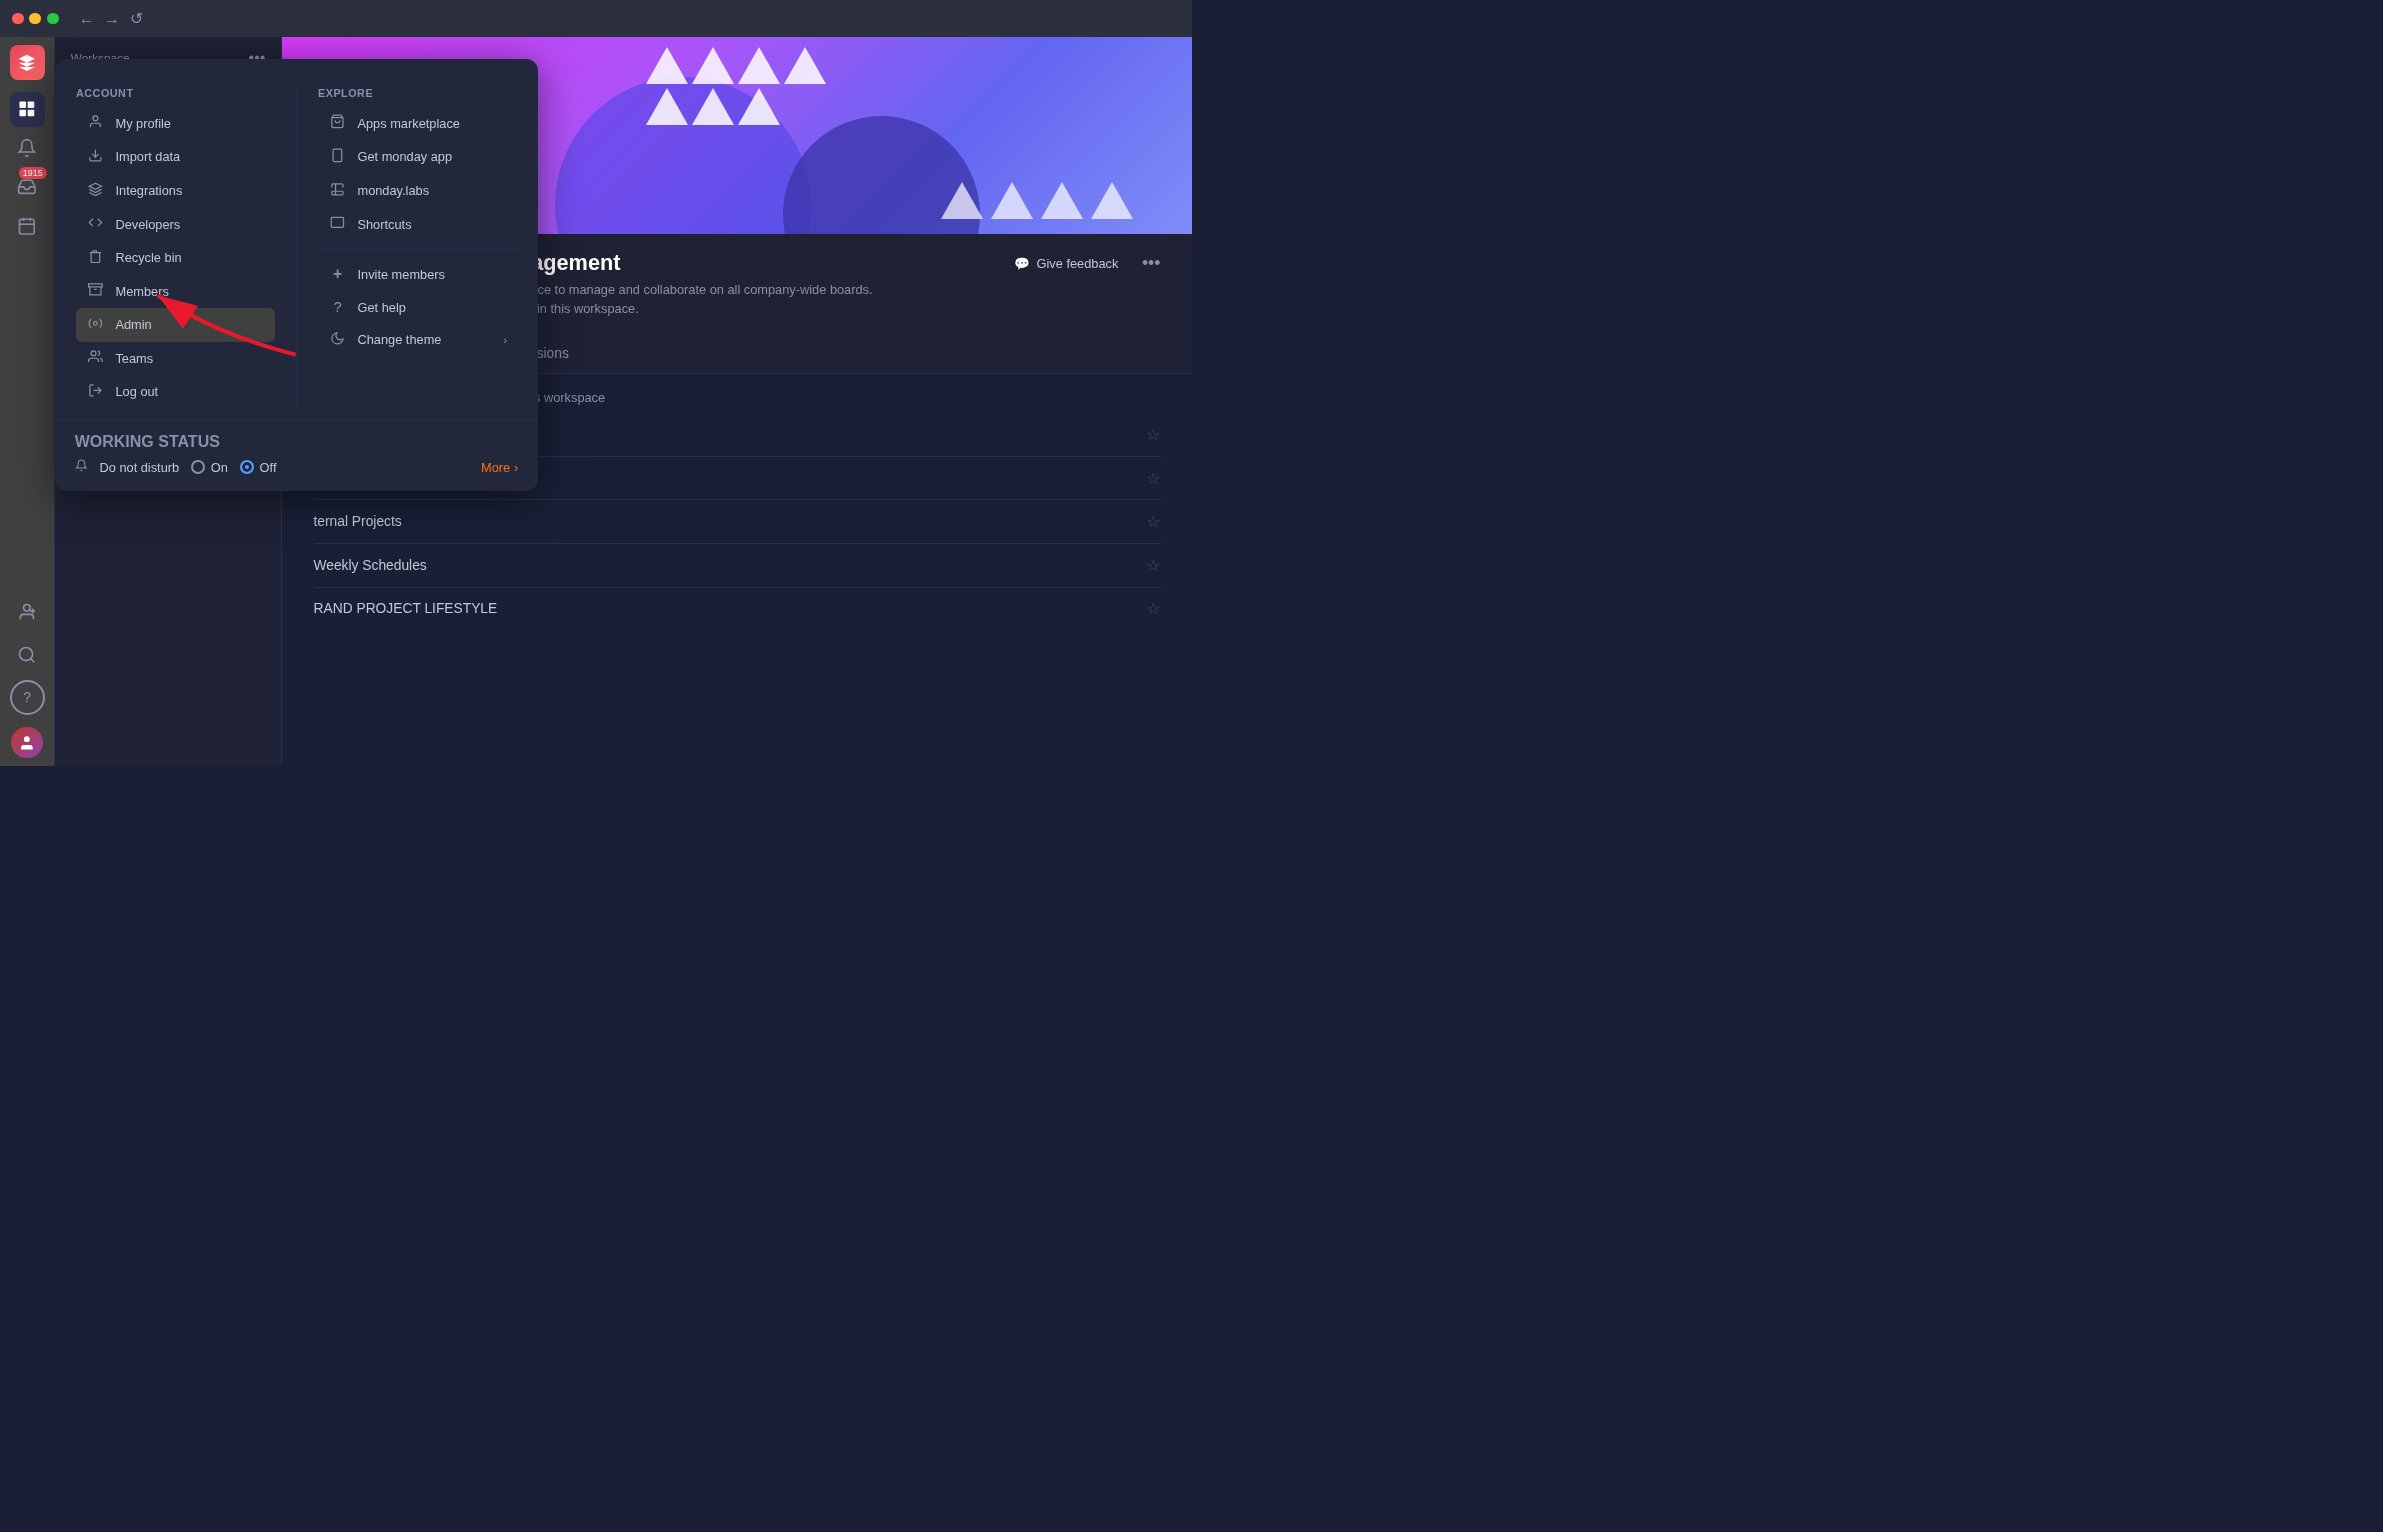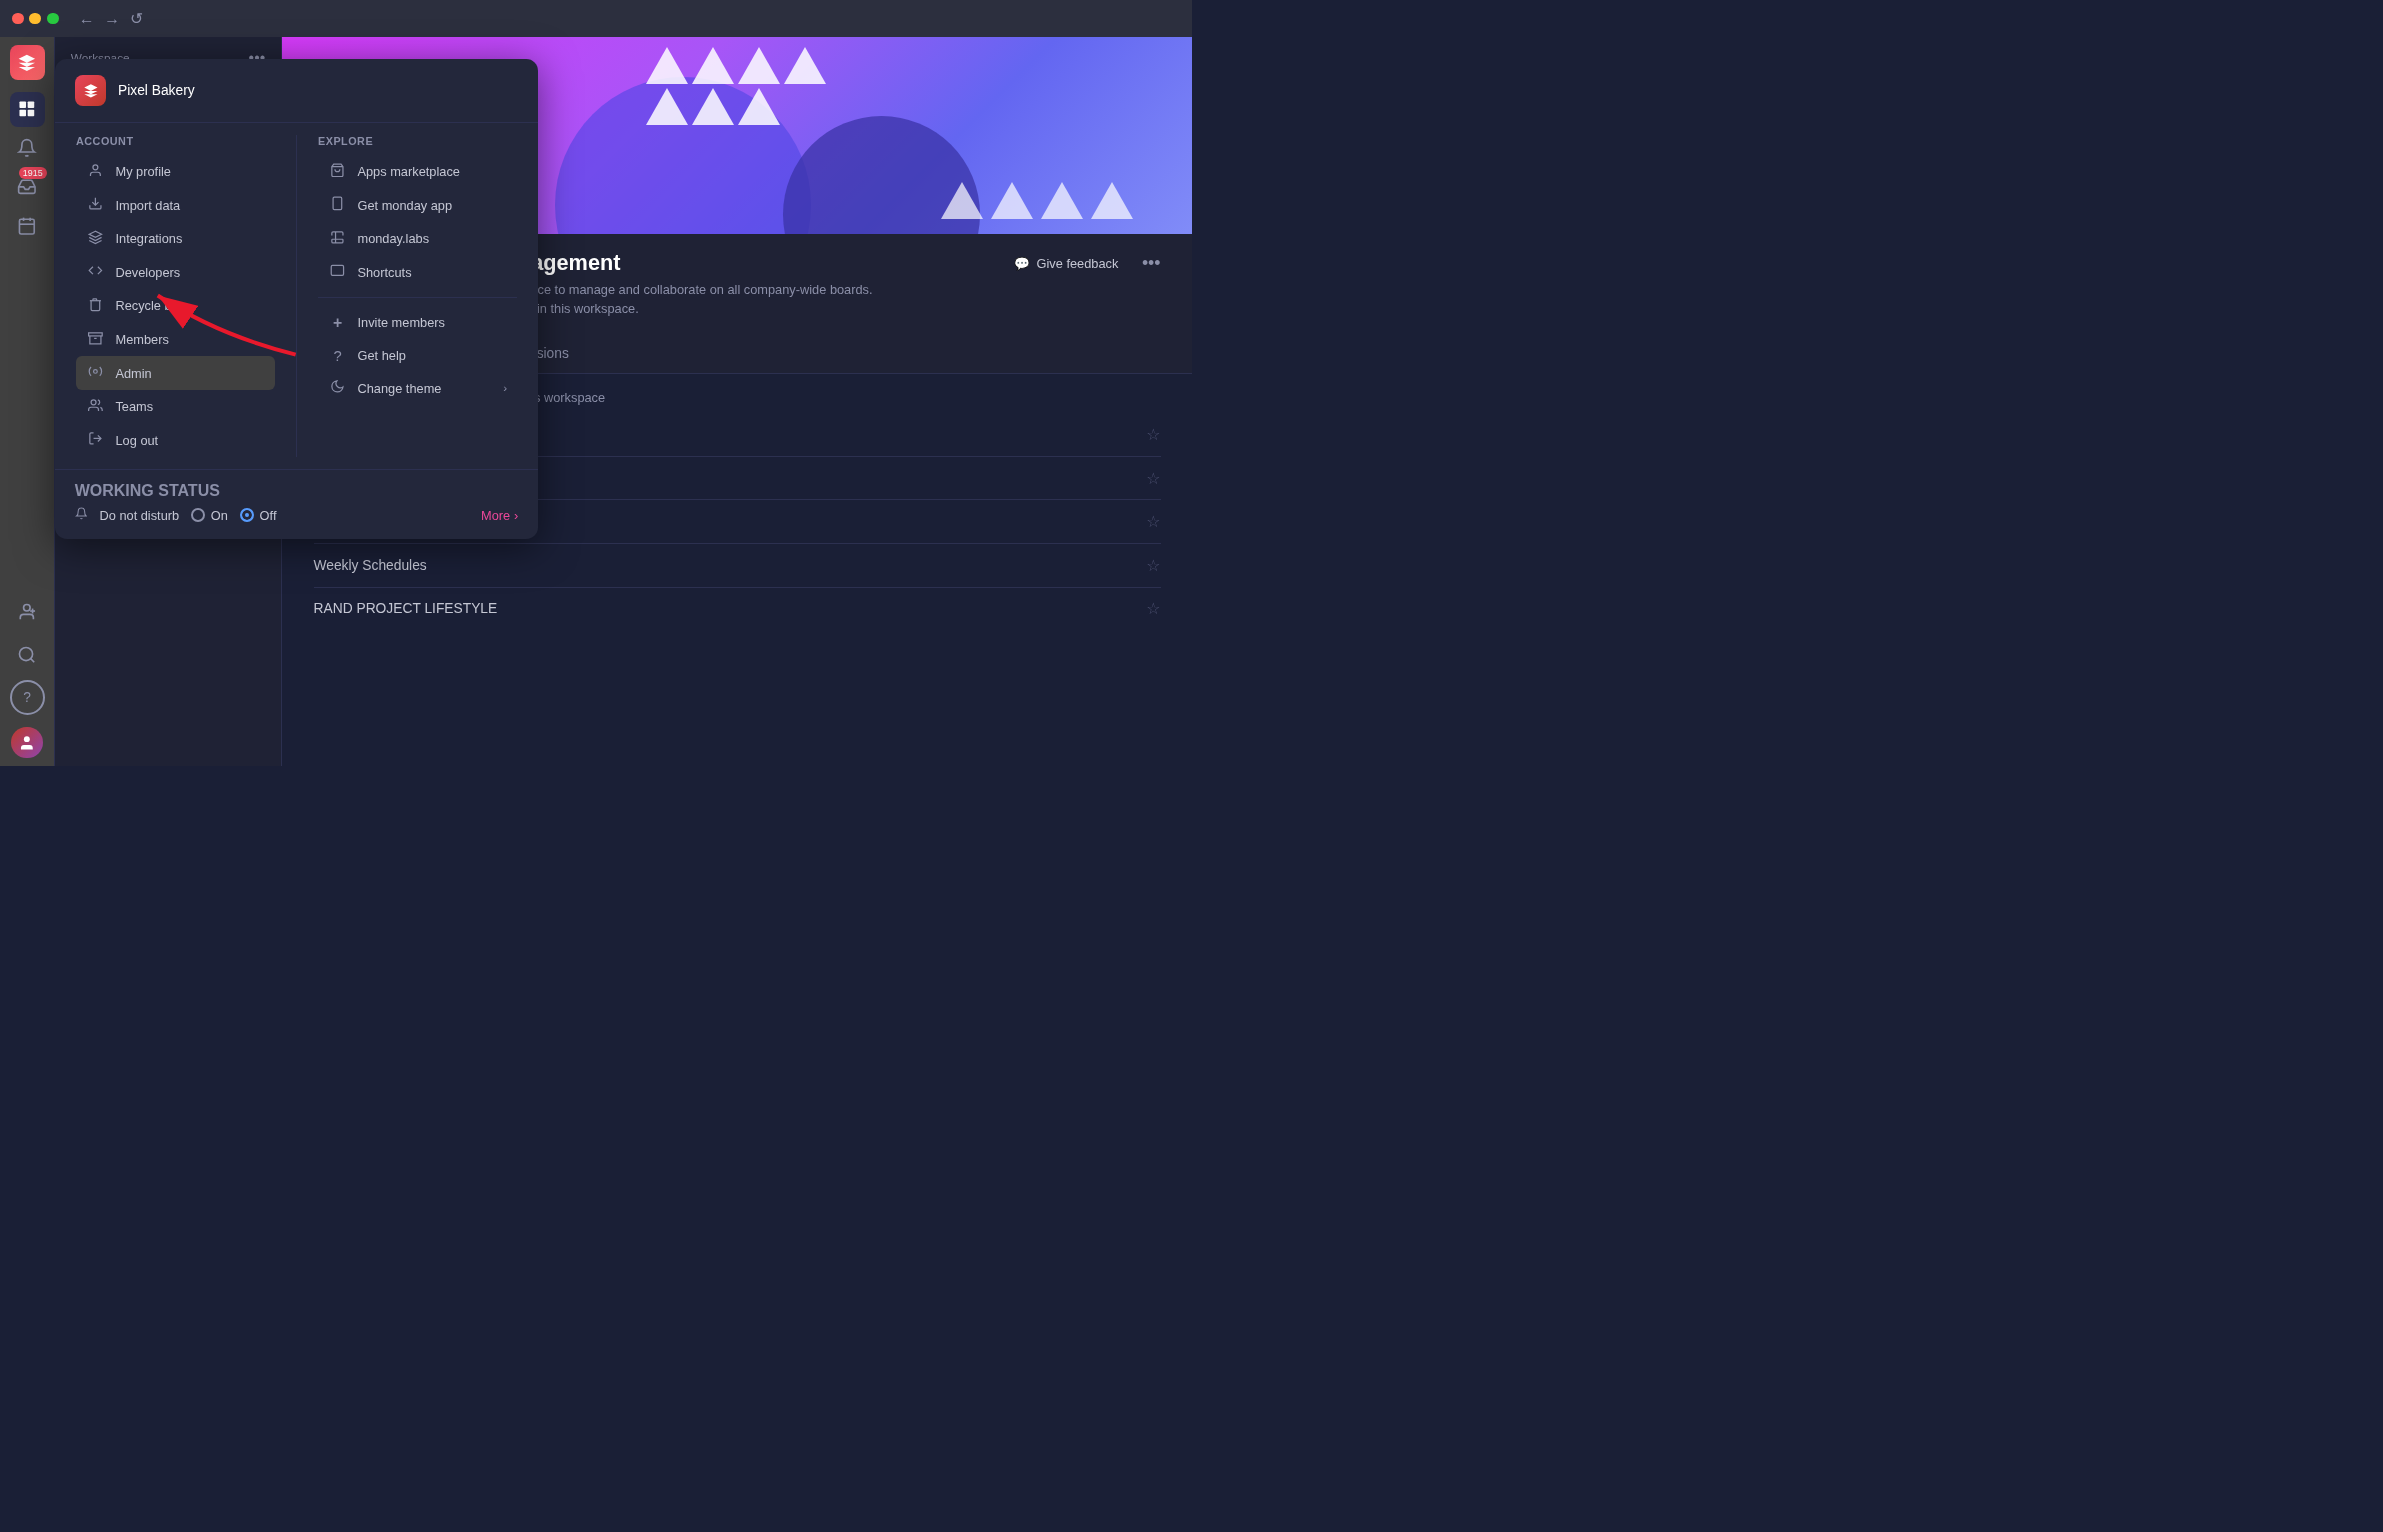--- a/index.html
+++ b/index.html
@@ -411,21 +411,21 @@
       border-radius: 50%;
       border: 2px solid #8b8fa8;
     }
     .radio-circle.checked {
       border-color: #579bfc;
       background: #579bfc;
       box-shadow: inset 0 0 0 3px #23273b;
     }
     .status-more {
       margin-left: auto;
-      color: #ec4899;
+      color: #f97316;
       font-size: 12.8px;
       cursor: pointer;
       display: flex;
       align-items: center;
       gap: 3.9px;
     }
     .dnd-icon { color: #8b8fa8; font-size: 12.8px; }
 
     .collapse-btn {
       position: absolute;
@@ -631,30 +631,20 @@
         <span>RAND PROJECT LIFESTYLE</span>
         <button class="star-btn">☆</button>
       </div>
     </div>
   </div>
 </div>
 
 <div class="dropdown-overlay">
   <div class="main-menu">
 
-    <div class="menu-header">
-      <div class="menu-logo">
-        <svg width="15.8" height="15.8" viewBox="0 0 24 24" fill="white">
-          <path d="M12 2L2 7l10 5 10-5-10-5z"></path>
-          <path d="M2 17l10 5 10-5"></path>
-          <path d="M2 12l10 5 10-5"></path>
-        </svg>
-      </div>
-      <span class="menu-workspace-name">Pixel Bakery</span>
-    </div>
 
     <div class="menu-columns">
 
       <div class="menu-column">
         <div class="menu-section-title">Account</div>
 
         <div class="menu-item">
           <span class="menu-item-icon">
             <svg width="14.8" height="14.8" viewBox="0 0 24 24" fill="none" stroke="currentColor" stroke-width="2">
               <path d="M20 21v-2a4 4 0 0 0-4-4H8a4 4 0 0 0-4 4v2"></path>

